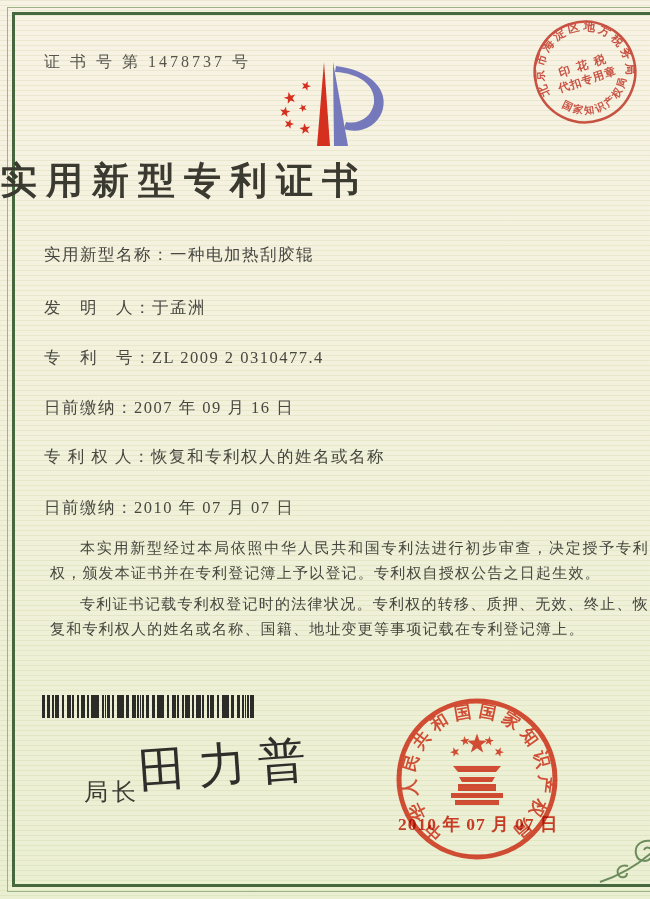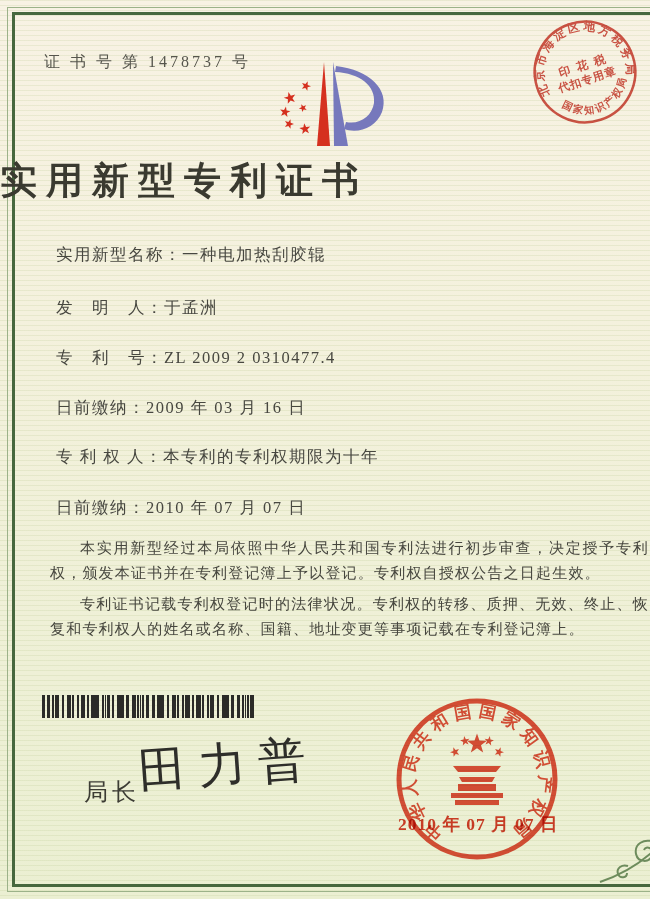--- a/index.html
+++ b/index.html
@@ -13,21 +13,21 @@
     padding-left:47px;
   }
   .frame-outer{position:absolute;inset:7px;border:1px solid #9cb289;pointer-events:none;z-index:1;}
   .frame-inner{position:absolute;inset:12px;border:3px solid #47683e;pointer-events:none;z-index:1;}
   .cert-no{position:absolute;left:44px;top:52px;font-size:16px;letter-spacing:3px;color:#55554c;z-index:2;}
   .logo{position:absolute;left:272px;top:56px;width:126px;height:98px;z-index:2;}
   .stamp-top{position:absolute;left:527px;top:14px;width:116px;height:116px;z-index:4;opacity:.9;mix-blend-mode:multiply;}
   .title{position:absolute;left:0;right:0;top:156px;text-align:left;font-size:37px;font-weight:600;
          letter-spacing:9px;color:#3a3a30;z-index:2;}
   .fields{position:absolute;left:44px;top:0;right:40px;z-index:2;}
-  .field{position:absolute;left:12px;font-size:16.5px;letter-spacing:1.5px;white-space:nowrap;color:#474740;}
+  .field{position:absolute;left:0;font-size:16.5px;letter-spacing:1.5px;white-space:nowrap;color:#474740;}
   .f0{top:244px}.f1{top:297px}.f2{top:347px}.f3{top:397px}.f4{top:446px}.f5{top:497px}
   .paras{position:absolute;left:44px;right:42px;top:530px;z-index:2;}
   .paras p{margin:6px;text-indent:2em;font-size:15px;line-height:25px;letter-spacing:1.2px;
            color:#46463e;text-align:justify;}
   .barcode{position:absolute;left:42px;top:695px;width:214px;height:23px;z-index:2;
     background:
       repeating-linear-gradient(90deg,#2b2b28 0 2px,rgba(0,0,0,0) 2px 5px),
       repeating-linear-gradient(90deg,#2b2b28 0 1px,rgba(0,0,0,0) 1px 7px),
       repeating-linear-gradient(90deg,#2b2b28 0 3px,rgba(0,0,0,0) 3px 13px);
   }
@@ -85,22 +85,22 @@
       <text x="60" y="72" text-anchor="middle" font-size="11.5" font-weight="bold" letter-spacing="1">代扣专用章</text>
     </g>
   </svg>
 
   <div class="title">实用新型专利证书</div>
 
   <div class="fields">
     <div class="field f0"><span>实用新型名称：</span><span>一种电加热刮胶辊</span></div>
     <div class="field f1"><span>发　明　人：</span><span>于孟洲</span></div>
     <div class="field f2"><span>专　利　号：</span><span>ZL 2009 2 0310477.4</span></div>
-    <div class="field f3"><span>日前缴纳：</span><span>2009 年 03 月 16 日</span></div>
-    <div class="field f4"><span>专 利 权 人：</span><span>本专利的专利权期限为十年</span></div>
+    <div class="field f3"><span>日前缴纳：</span><span>2007 年 09 月 16 日</span></div>
+    <div class="field f4"><span>专 利 权 人：</span><span>恢复和专利权人的姓名或名称</span></div>
     <div class="field f5"><span>日前缴纳：</span><span>2010 年 07 月 07 日</span></div>
   </div>
 
   <div class="paras">
     <p>本实用新型经过本局依照中华人民共和国专利法进行初步审查，决定授予专利权，颁发本证书并在专利登记簿上予以登记。专利权自授权公告之日起生效。</p>
     <p>专利证书记载专利权登记时的法律状况。专利权的转移、质押、无效、终止、恢复和专利权人的姓名或名称、国籍、地址变更等事项记载在专利登记簿上。</p>
   </div>
 
   <div class="barcode"></div>
 

